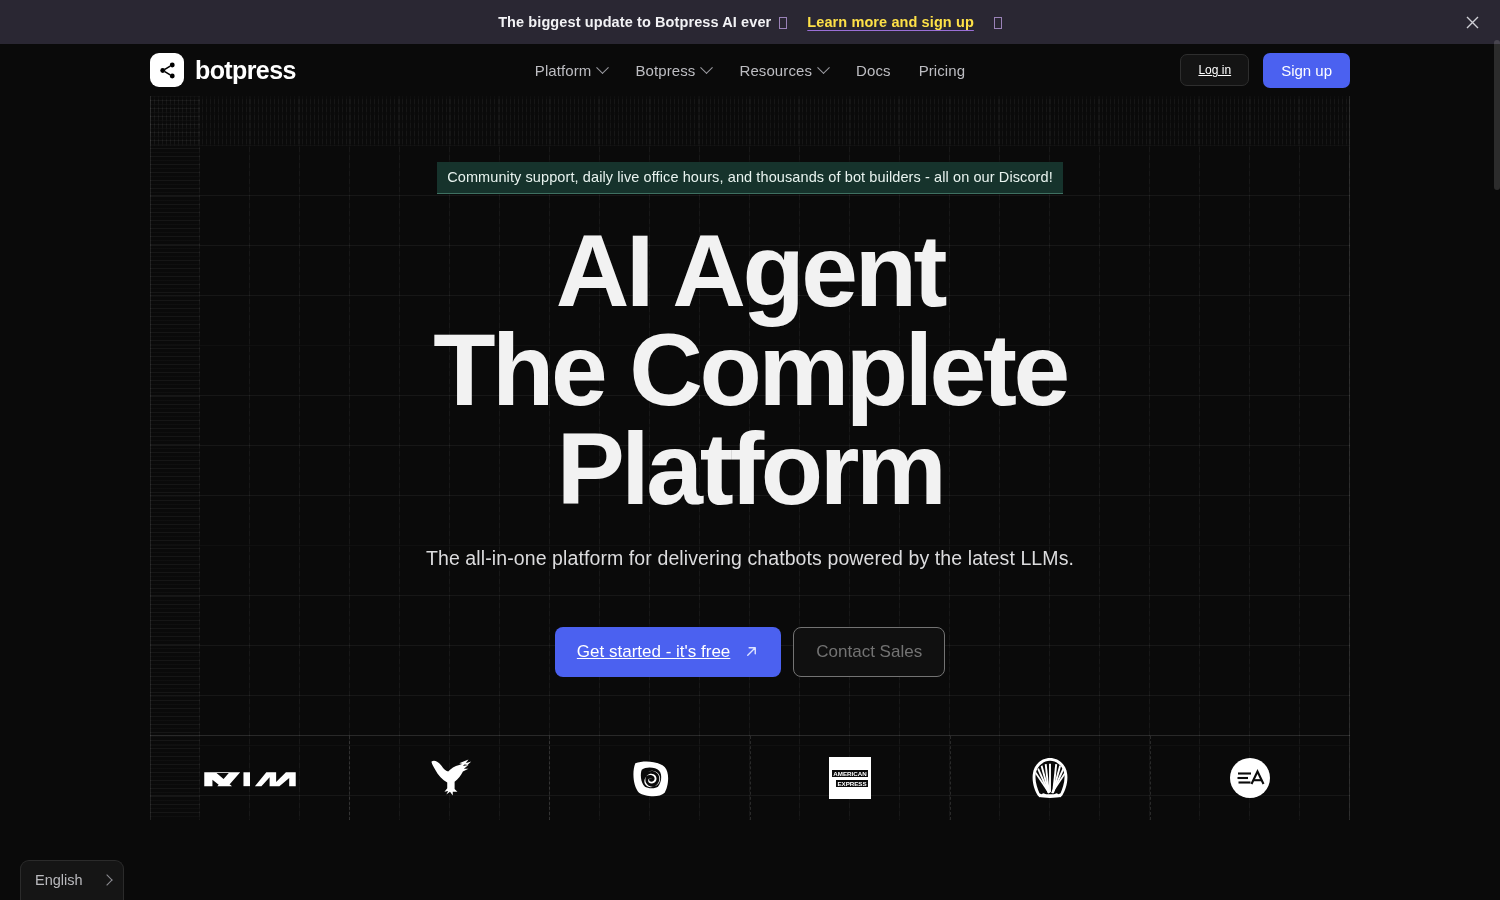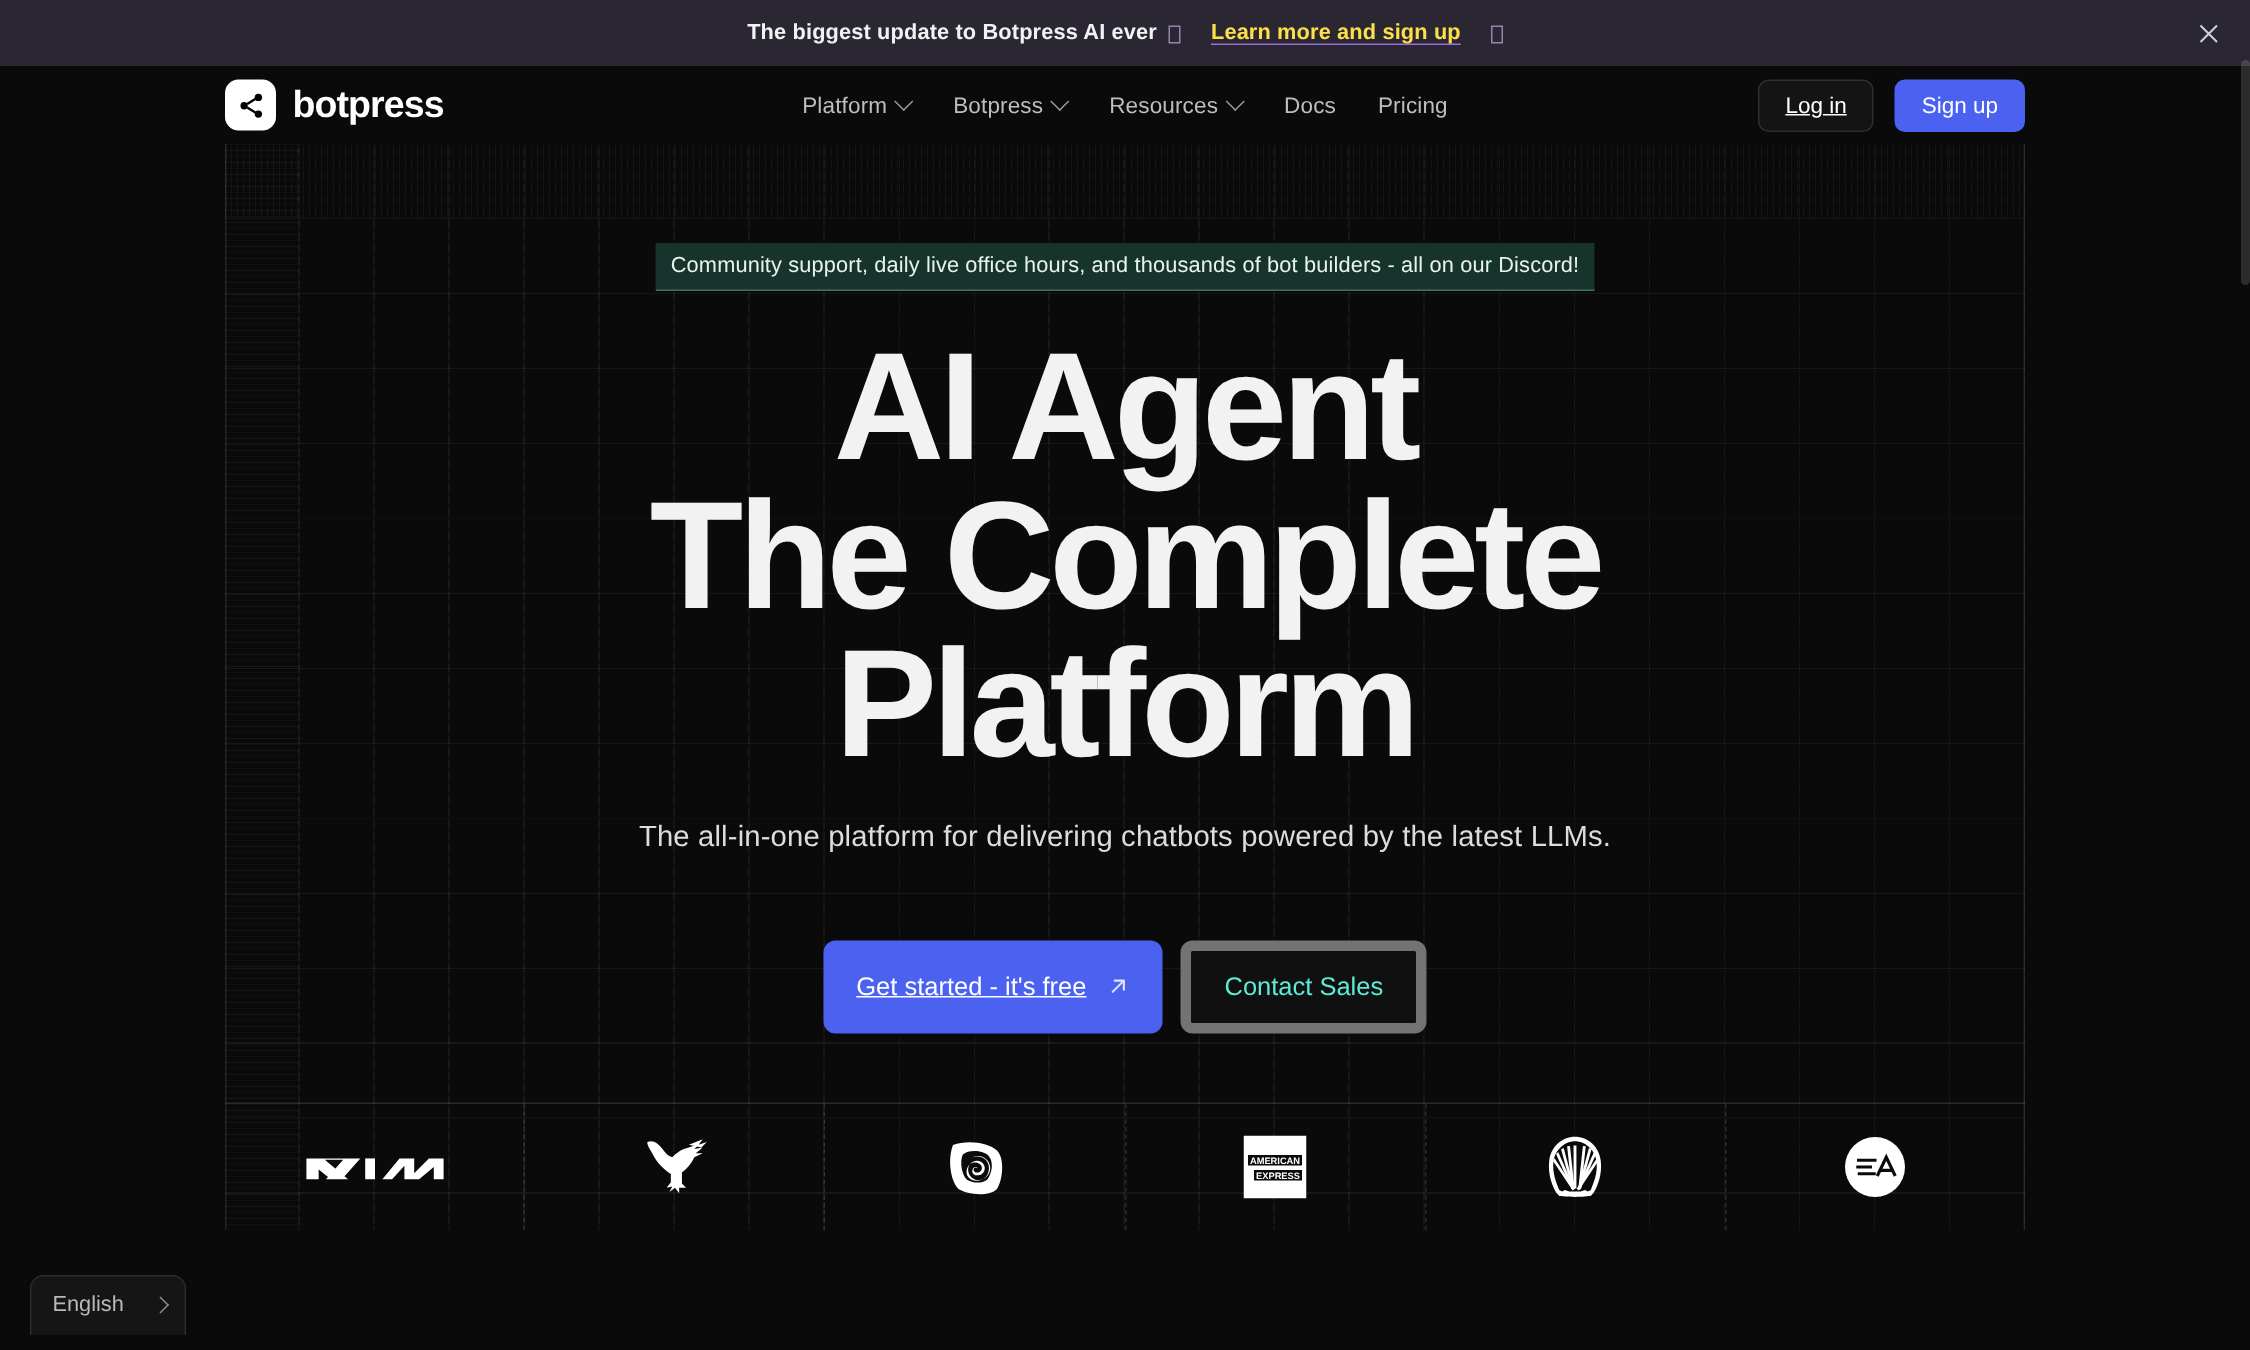--- a/index.html
+++ b/index.html
@@ -135,21 +135,21 @@
     display: flex;
     align-items: center;
     gap: 14px;
   }
   .btn-login {
     background: #141414;
     color: #ffffff;
     border: 1px solid #2e2e2e;
     border-radius: 7px;
     padding: 8px 17px;
-    font-size: 15px;
+    font-size: 12px;
     font-weight: 500;
     cursor: pointer;
     font-family: inherit;
     text-decoration: underline;
   }
   .btn-signup {
     background: #4b61f0;
     color: #ffffff;
     border: none;
     border-radius: 7px;
@@ -266,22 +266,22 @@
     font-weight: 500;
     cursor: pointer;
     display: inline-flex;
     align-items: center;
     gap: 14px;
     font-family: inherit;
     text-decoration: underline;
   }
   .btn-secondary {
     background: #101010;
-    color: #5eead4;
-    border: 7px solid #737373;
+    color: #737373;
+    border: 1px solid #737373;
     border-radius: 8px;
     padding: 14px 22px;
     font-size: 17px;
     font-weight: 500;
     cursor: pointer;
     font-family: inherit;
   }
 
   
   .logos-sep {
@@ -307,21 +307,21 @@
     justify-content: center;
     border-right: 1px dashed rgba(255,255,255,0.13);
   }
   .logo-cell:last-child { border-right: none; }
   .logo-cell svg { display: block; }
 
   
   .lang {
     position: absolute;
     left: 20px;
-    bottom: 10px;
+    bottom: 0px;
     background: #151515;
     border: 1px solid #2b2b2b;
     border-bottom: none;
     border-radius: 9px 9px 0 0;
     padding: 11px 12px 12px 14px;
     display: flex;
     align-items: center;
     gap: 20px;
     cursor: pointer;
     z-index: 20;

